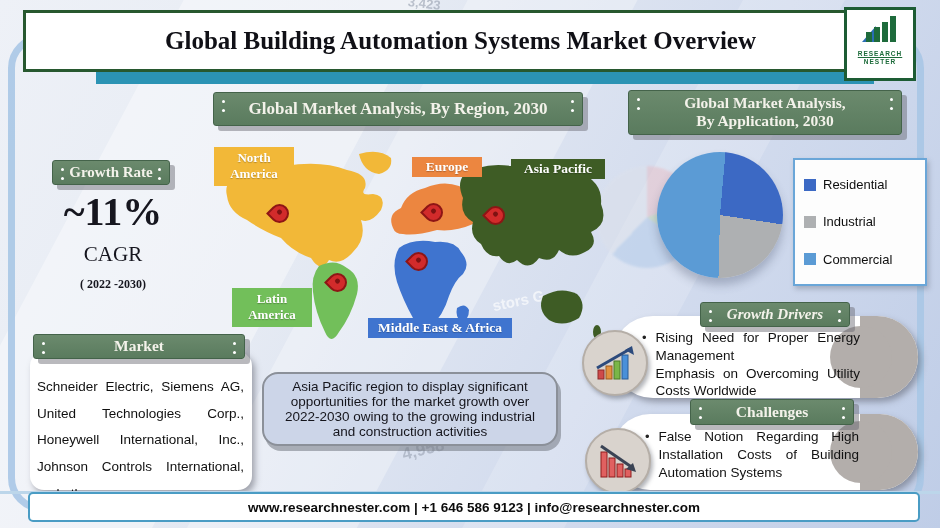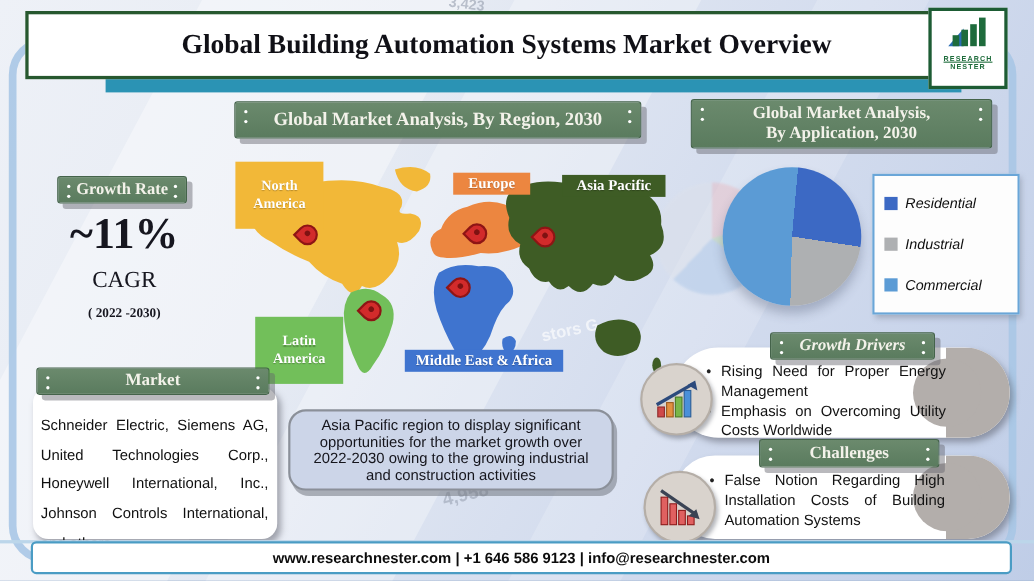--- a/index.html
+++ b/index.html
@@ -41,40 +41,40 @@
   
   .gr-value{position:absolute;left:48px;top:188px;width:130px;text-align:center;
     font-family:Liberation Serif, serif;font-weight:bold;font-size:40px;color:#16161f;z-index:2;}
   .gr-cagr{position:absolute;left:48px;top:242px;width:130px;text-align:center;
     font-family:"Liberation Serif",serif;font-size:21px;color:#16161f;z-index:2;}
   .gr-period{position:absolute;left:48px;top:277px;width:130px;text-align:center;
     font-family:"Liberation Serif",serif;font-weight:bold;font-size:12px;color:#16161f;z-index:2;}
   
   .map-svg{position:absolute;left:213px;top:138px;width:400px;height:212px;z-index:2;}
   .lbl{position:absolute;color:#fff;font-family:"Liberation Serif",serif;font-weight:bold;text-align:center;
-    padding:14px 4px;z-index:3;text-shadow:0 1px 1px rgba(0,0,0,.25);}
+    padding:3px 4px;z-index:3;text-shadow:0 1px 1px rgba(0,0,0,.25);}
   .lbl-na{left:214px;top:147px;width:72px;font-size:13px;line-height:1.25;}
   .lbl-eu{left:412px;top:157px;width:62px;font-size:13.5px;padding:2px 4px;}
   .lbl-ap{left:511px;top:159px;width:86px;font-size:13.5px;padding:2px 4px;}
   .lbl-la{left:232px;top:288px;width:72px;font-size:13px;line-height:1.25;}
   .lbl-mea{left:368px;top:318px;width:136px;font-size:13.5px;padding:2px 4px;}
   .pin{position:absolute;width:15px;height:15px;background:#d22b2b;border:2px solid #8e1515;
     border-radius:50% 50% 50% 0;transform:rotate(45deg);z-index:4;}
   .pin::after{content:"";position:absolute;width:5px;height:5px;background:#7e1212;border-radius:50%;top:4px;left:4px;}
   .pin-na{left:270px;top:204px;} .pin-eu{left:424px;top:203px;} .pin-ap{left:486px;top:206px;}
   .pin-la{left:328px;top:273px;} .pin-mea{left:409px;top:252px;}
   
   .pie-ghost{position:absolute;left:596px;top:166px;width:102px;height:102px;border-radius:50%;
     background:conic-gradient(#e8b9c0 0 20%,#b9d6a8 0 35%,#a8c4e6 0 62%,#dde1ea 0 100%);opacity:.45;filter:blur(1px);z-index:1;}
   .pie{position:absolute;left:657px;top:152px;width:126px;height:126px;border-radius:50%;z-index:2;
     box-shadow:0 7px 10px rgba(60,70,95,.3);}
   .legend{position:absolute;left:793px;top:158px;width:112px;height:112px;background:#fdfdfd;border:2px solid #6aa6d8;
     display:flex;flex-direction:column;justify-content:space-around;padding:6px 9px;z-index:3;
     box-shadow:2px 3px 5px rgba(90,95,110,.35);}
-  .legend-item{display:flex;align-items:center;gap:7px;font-style:italic;}
+  .legend-item{display:flex;align-items:center;gap:7px;}
   .swatch{width:12px;height:12px;flex:0 0 12px;}
   .legend-label{font-size:13px;color:#0e0e0e;}
   
   .kp-card{position:absolute;left:30px;top:352px;width:222px;height:138px;background:#fff;border-radius:14px;
     box-shadow:3px 4px 6px rgba(85,88,100,.5);z-index:4;}
   .kp-text{position:absolute;left:37px;top:374px;width:207px;font-size:13.5px;line-height:1.98;
     text-align:justify;color:#101010;z-index:5;}
   
   .callout{position:absolute;left:262px;top:372px;width:296px;height:74px;background:#ccd5e8;border:2px solid #8b9099;
     border-radius:16px;box-shadow:3px 5px 0 rgba(115,120,130,.55);display:flex;align-items:center;justify-content:center;

